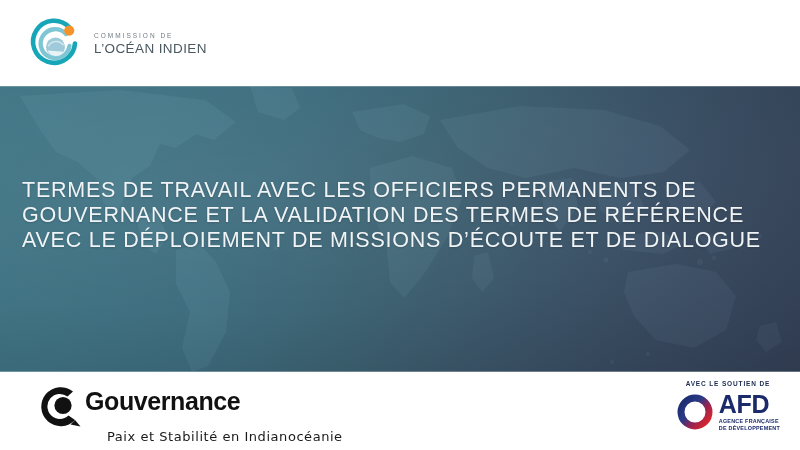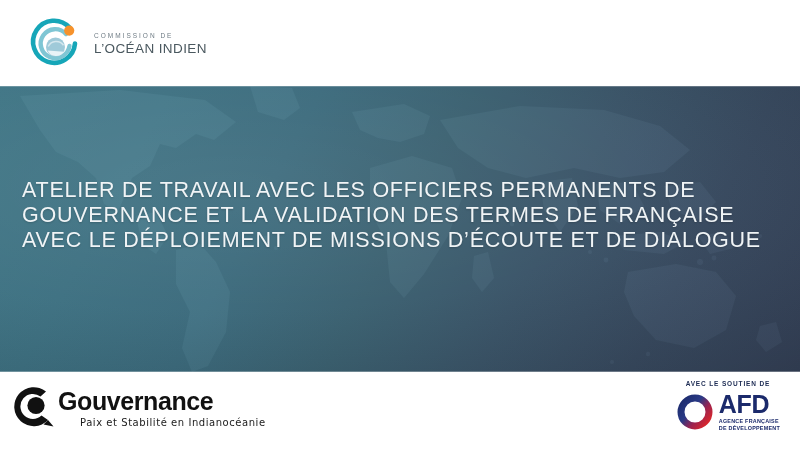--- a/index.html
+++ b/index.html
@@ -129,43 +129,43 @@
   #footer-bar {
     position: absolute;
     left: 0; top: 372px;
     width: 800px;
     height: 78px;
     background: #ffffff;
   }
 
   #gouvernance-logo {
     position: absolute;
-    left: 8px;
+    left: 35px;
     top: 10px;
     display: flex;
     align-items: flex-start;
   }
   #gouv-mark { width: 48px; height: 48px; display: block; margin-top: 2px; }
   #gouv-text { margin-left: 2px; }
   #gouv-name {
     font-size: 25px;
     font-weight: 700;
     color: #111111;
     letter-spacing: -0.4px;
     line-height: 28px;
     display: block;
     margin-top: 5px;
   }
   #gouv-tagline {
-    font-size: 10px;
+    font-size: 13px;
     color: #1a1a1a;
     letter-spacing: 0.55px;
     font-family: "DejaVu Sans", sans-serif;
     display: block;
-    margin-top: 2px;
+    margin-top: 14px;
     margin-left: 22px;
   }
 
   #afd-block {
     position: absolute;
     right: 20px;
     top: 8px;
     text-align: center;
   }
   #afd-support {
@@ -272,22 +272,22 @@
     </g>
   </svg>
 
   <div id="banner-vignette"></div>
   <div id="banner-topline"></div>
   <div id="banner-bottomline"></div>
 
   <div id="banner-content">
 
     <div id="title-block">
-      <div class="title-line">ATELIER DE TRAVAIL AVEC LES OFFICIERS PERMANENTS DE</div>
-      <div class="title-line">GOUVERNANCE ET LA VALIDATION DES TERMES DE FRANÇAISE</div>
+      <div class="title-line">TERMES DE TRAVAIL AVEC LES OFFICIERS PERMANENTS DE</div>
+      <div class="title-line">GOUVERNANCE ET LA VALIDATION DES TERMES DE RÉFÉRENCE</div>
       <div class="title-line">AVEC LE DÉPLOIEMENT DE MISSIONS D’ÉCOUTE ET DE DIALOGUE</div>
     </div>
 
   </div>
 </div>
 
 <div id="footer-bar">
 
   <div id="gouvernance-logo">
     <span>

